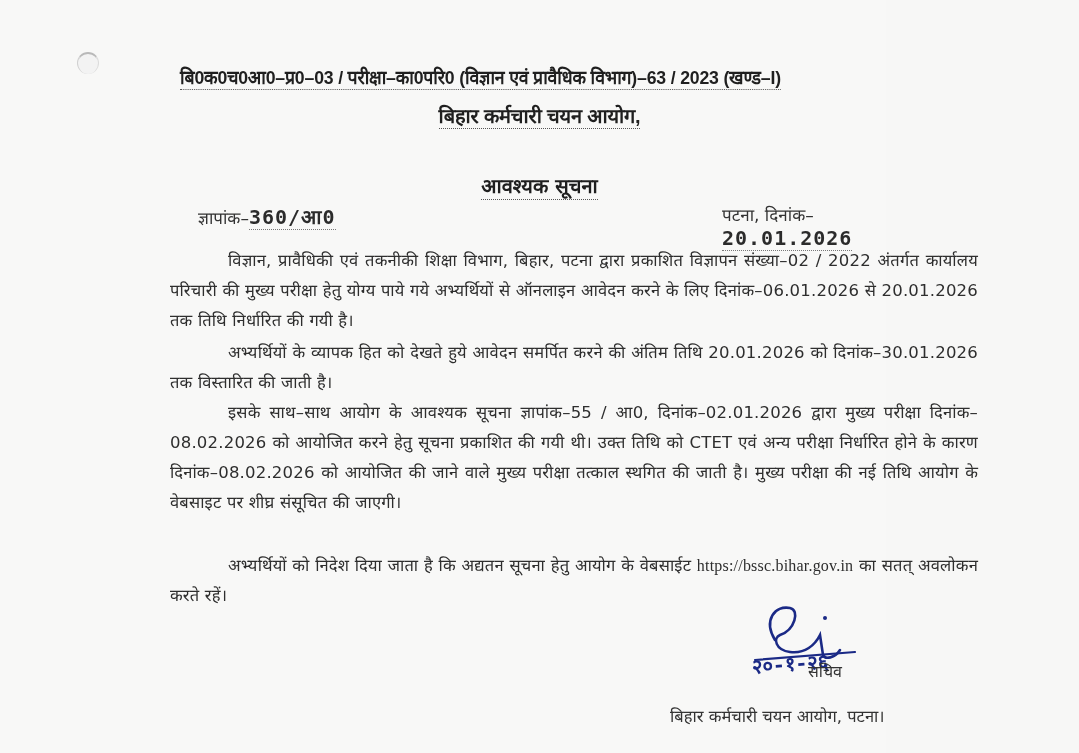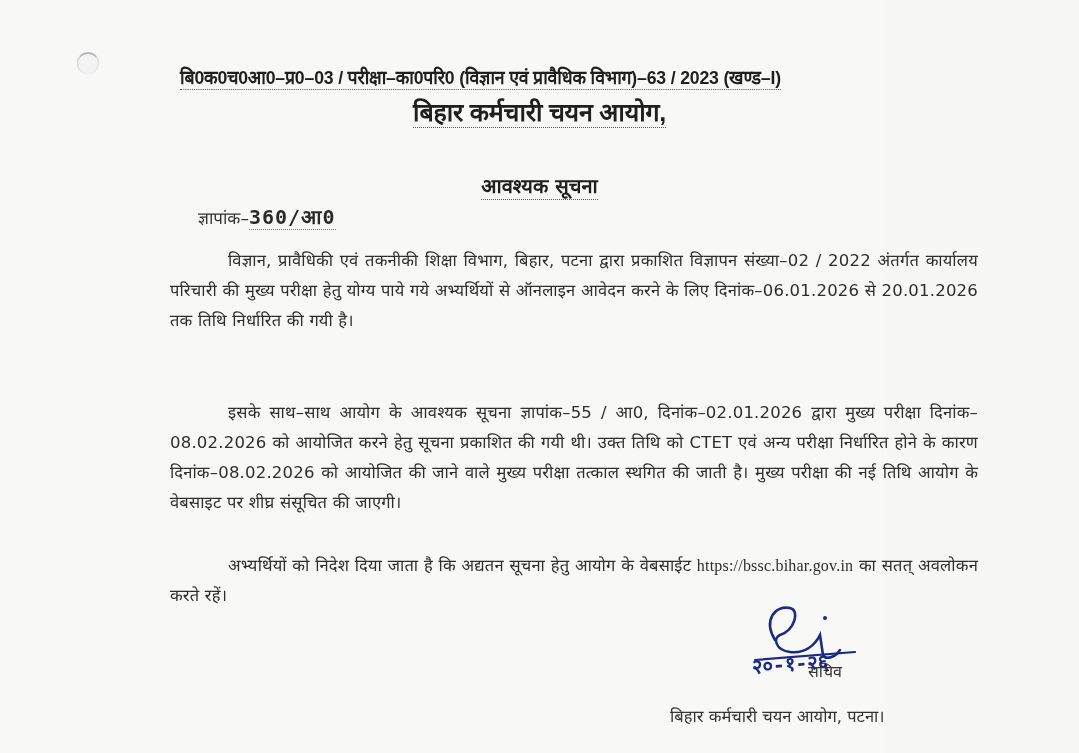--- a/index.html
+++ b/index.html
@@ -37,21 +37,21 @@
       font-family: "Liberation Sans", "DejaVu Sans", sans-serif;
       font-weight: bold;
       color: #1f1f1f;
       letter-spacing: -0.2px;
     }
     .hdr span {
       border-bottom: 1px dotted #555;
       padding-bottom: 1px;
     }
     .hdr-ref { top: 64px; font-size: 19px; left: 180px; width: 790px; transform: scaleX(0.93); transform-origin: left center; text-align: left; }
-    .hdr-org { top: 94px; font-size: 25px; }
+    .hdr-org { top: 102px; font-size: 20px; }
     .hdr-addr { top: 123px; font-size: 20px; }
     .notice-title {
       position: absolute;
       top: 172px; left: 0; width: 1079px;
       text-align: center;
       font-size: 20px;
       font-weight: bold;
       color: #1f1f1f;
     }
     .notice-title span { border-bottom: 1px dotted #555; padding-bottom: 1px; }
@@ -131,23 +131,29 @@
     <span>बिहार कर्मचारी चयन आयोग,</span>
   </div>
 
   <div class="notice-title">
     <span>आवश्यक सूचना</span>
   </div>
 
   <div class="ref-row ref-left">
     <span>ज्ञापांक–</span><span class="hand">360/आ0</span>
   </div>
+  <div class="ref-row ref-right">
+    <span>पटना, दिनांक–</span><span class="hand">20.01.2026</span>
+  </div>
 
   <div class="body-text p1">
     <span class="indent"></span><span>विज्ञान, प्रावैधिकी एवं तकनीकी शिक्षा विभाग, बिहार, पटना द्वारा प्रकाशित विज्ञापन संख्या–02 / 2022 अंतर्गत कार्यालय परिचारी की मुख्य परीक्षा हेतु योग्य पाये गये अभ्यर्थियों से ऑनलाइन आवेदन करने के लिए दिनांक–06.01.2026 से 20.01.2026 तक तिथि निर्धारित की गयी है।</span>
+  </div>
+  <div class="body-text p2">
+    <span class="indent"></span><span>अभ्यर्थियों के व्यापक हित को देखते हुये आवेदन समर्पित करने की अंतिम तिथि 20.01.2026 को दिनांक–30.01.2026 तक विस्तारित की जाती है।</span>
   </div>
   <div class="body-text p3">
     <span class="indent"></span><span>इसके साथ–साथ आयोग के आवश्यक सूचना ज्ञापांक–55 / आ0, दिनांक–02.01.2026 द्वारा मुख्य परीक्षा दिनांक–08.02.2026 को आयोजित करने हेतु सूचना प्रकाशित की गयी थी। उक्त तिथि को CTET एवं अन्य परीक्षा निर्धारित होने के कारण दिनांक–08.02.2026 को आयोजित की जाने वाले मुख्य परीक्षा तत्काल स्थगित की जाती है। मुख्य परीक्षा की नई तिथि आयोग के वेबसाइट पर शीघ्र संसूचित की जाएगी।</span>
   </div>
   <div class="body-text p4">
     <span class="indent"></span><span>अभ्यर्थियों को निदेश दिया जाता है कि अद्यतन सूचना हेतु आयोग के वेबसाईट</span>
     <span class="url">https://bssc.bihar.gov.in</span>
     <span>का सतत् अवलोकन करते रहें।</span>
   </div>
 

